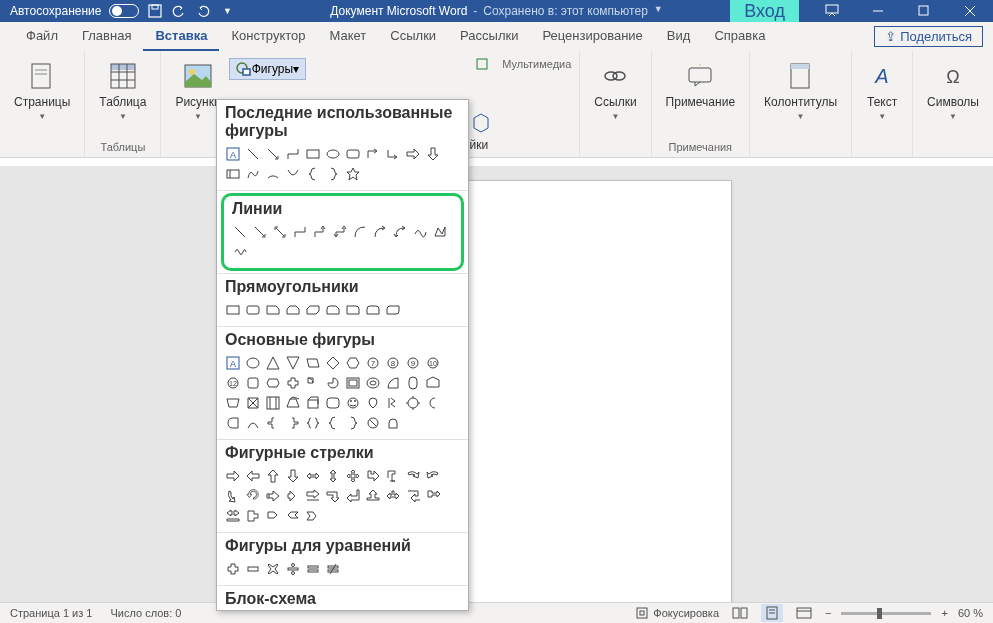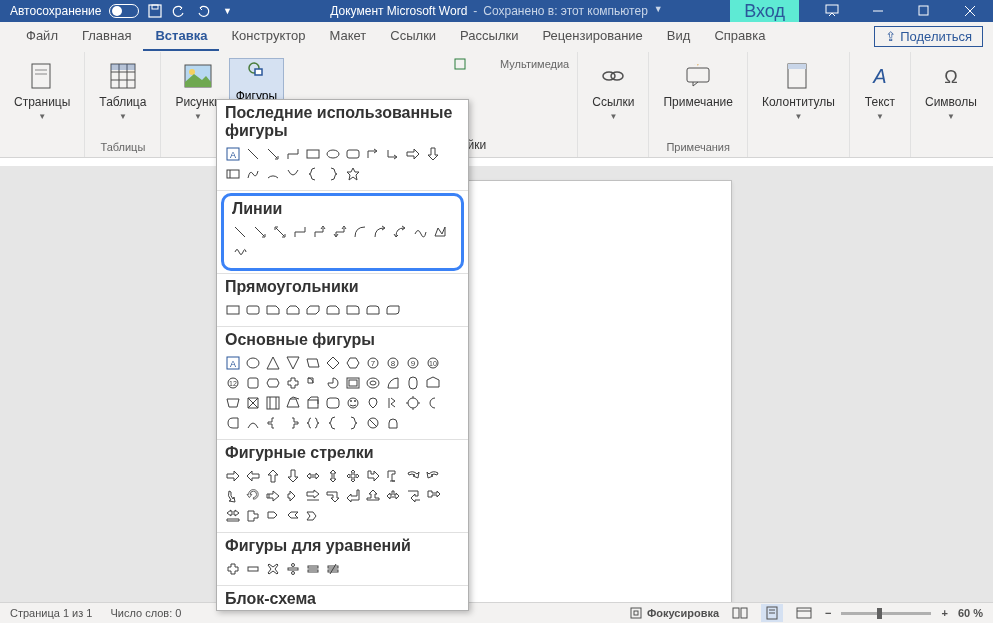--- a/index.html
+++ b/index.html
@@ -25,42 +25,42 @@
 .tabs .share { position: absolute; right: 10px; top: 4px; border: 1px solid #2b579a; color: #2b579a; padding: 2px 10px; font-size: 13px; display: flex; align-items: center; gap: 4px; cursor: pointer; }
 
 
 .ribbon { height: 106px; background: #f3f2f1; border-bottom: 1px solid #d4d4d4; display: flex; position: relative; }
 .group { display: flex; flex-direction: column; align-items: center; border-right: 1px solid #e1e1e1; padding: 4px 8px 2px; }
 .group .items { display: flex; gap: 4px; flex: 1; align-items: flex-start; }
 .group .label { font-size: 11px; color: #666; padding: 2px 0; }
 .bigbtn { display: flex; flex-direction: column; align-items: center; gap: 3px; padding: 4px 6px; cursor: pointer; font-size: 12px; color: #333; }
 .bigbtn .ico { width: 32px; height: 32px; display: flex; align-items: center; justify-content: center; }
 .bigbtn .caret { font-size: 8px; color: #666; }
-.smallbtn { display: flex; align-items: center; gap: 12px; padding: 2px 6px; font-size: 12px; cursor: pointer; border: 1px solid transparent; flex-direction: column; }
+.smallbtn { display: flex; align-items: center; gap: 0; padding: 2px 6px; font-size: 12px; cursor: pointer; border: 1px solid transparent; }
 .smallbtn.active-drop { border: 1px solid #a0b4d0; background: #d5e1f2; }
 
 
 .workspace { position: absolute; top: 166px; left: 0; right: 0; bottom: 21px; background: #e6e6e6; display: flex; justify-content: center; overflow: hidden; }
 .page { width: 470px; background: #fff; border: 1px solid #c0c0c0; margin-top: 14px; height: 700px; box-shadow: 0 2px 4px rgba(0,0,0,0.1); }
 
 
 .statusbar { position: absolute; bottom: 0; left: 0; right: 0; height: 21px; background: #f3f2f1; border-top: 1px solid #d4d4d4; display: flex; align-items: center; font-size: 11px; color: #505050; padding: 0 10px; gap: 18px; }
-.statusbar .right-status { margin-left: auto; display: flex; align-items: center; gap: 10px; font-weight: bold; }
+.statusbar .right-status { margin-left: auto; display: flex; align-items: center; gap: 10px; }
 .view-btn { width: 22px; height: 18px; display: flex; align-items: center; justify-content: center; cursor: pointer; }
 .view-btn.active { background: #d5e1f2; }
 .zoom-slider { width: 90px; height: 3px; background: #b0b0b0; position: relative; }
 .zoom-slider::before { content: ""; position: absolute; left: 40%; top: -4px; width: 5px; height: 11px; background: #606060; }
 
 
 .shapes-popup { position: absolute; left: 216px; top: 99px; width: 253px; background: #fff; border: 1px solid #b0b0b0; box-shadow: 2px 2px 6px rgba(0,0,0,0.25); z-index: 50; font-size: 12px; }
 .shapes-popup .section-title { font-weight: 700; padding: 4px 8px 2px; color: #333; font-size: 16px; }
 .shapes-popup .shape-row { display: flex; flex-wrap: wrap; padding: 2px 6px 6px; gap: 0; }
 .shape-row .sh { width: 20px; height: 20px; display: flex; align-items: center; justify-content: center; cursor: pointer; color: #404040; }
 .shapes-popup hr { border: none; border-top: 1px solid #e0e0e0; margin: 0; }
-.highlight-section { border: 3px solid #3b82f6; border-radius: 10px; margin: 2px 4px; }
+.highlight-section { border: 3px solid #22c55e; border-radius: 10px; margin: 2px 4px; }
 svg { display: block; }
 </style>
 </head>
 <body>
 
 <div class="titlebar">
   <div class="qat">
     <span class="autosave-label">Автосохранение</span>
     <div class="toggle"></div>
     <span class="icon">

